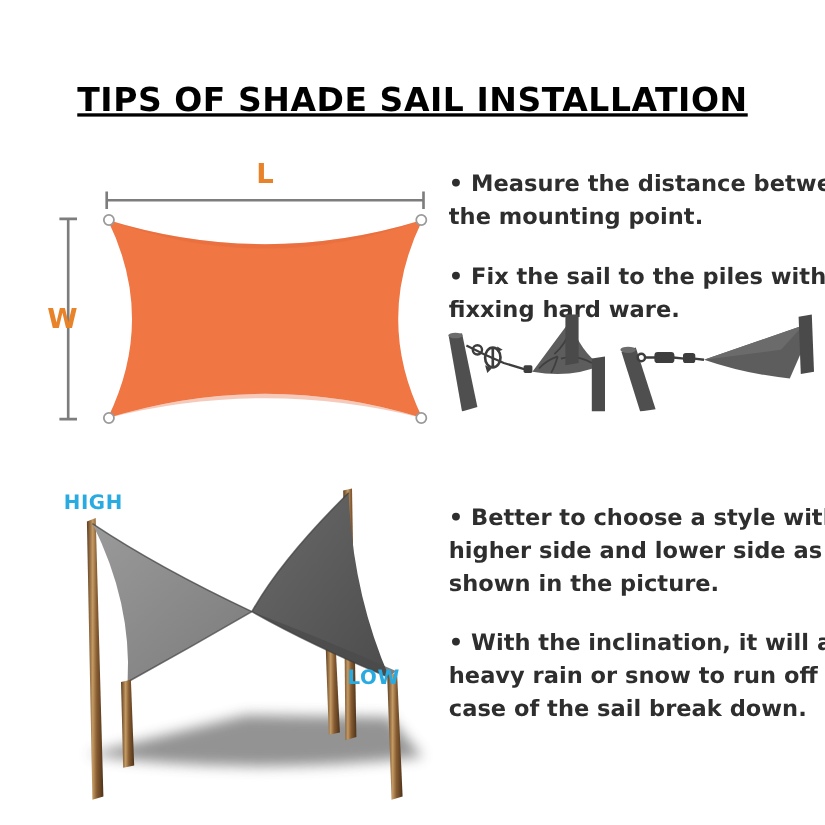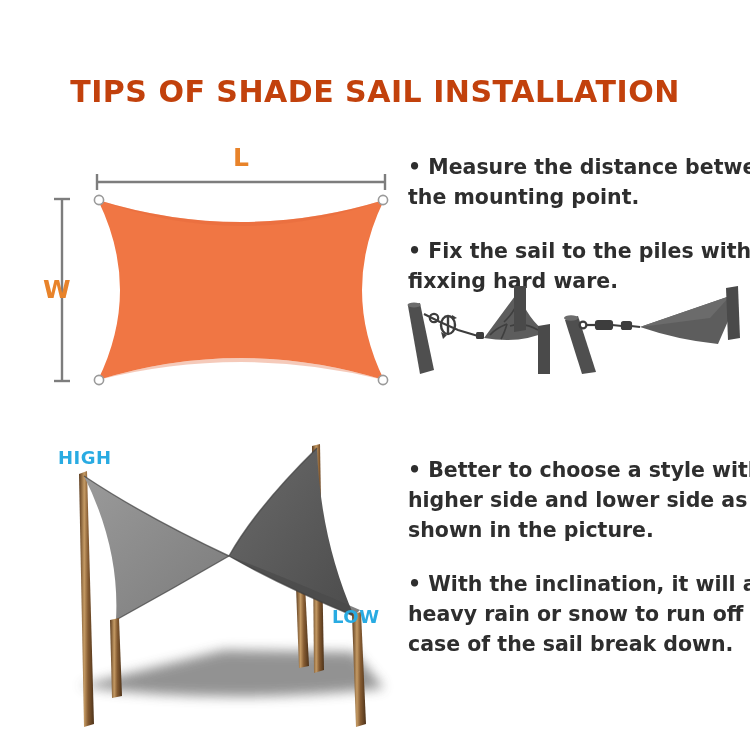--- a/index.html
+++ b/index.html
@@ -19,22 +19,23 @@
   
   #title {
     position: absolute;
     top: 74px;
     left: 0;
     width: 750px;
     text-align: center;
     font-size: 30px;
     font-weight: bold;
     letter-spacing: 0.5px;
-    color: #c2410c;
+    color: #000000;
     font-family: "DejaVu Sans", sans-serif;
+    text-decoration: underline;
   }
 
   
   #sail-panel {
     position: absolute;
     left: 36px;
     top: 140px;
     width: 370px;
     height: 260px;
   }
@@ -78,21 +79,21 @@
 
   .hl-label {
     position: absolute;
     font-family: "DejaVu Sans", sans-serif;
     font-weight: bold;
     font-size: 18px;
     color: #29abe2;
     letter-spacing: 0.5px;
   }
   #label-high { left: 58px; top: 447px; }
-  #label-low  { left: 316px; top: 606px; padding-left: 16px; }
+  #label-low  { left: 316px; top: 606px; }
 </style>
 </head>
 <body>
 
 <div id="page">
 
   <div id="title">TIPS OF SHADE SAIL INSTALLATION</div>
 
   <div id="sail-panel">
     <svg width="370" height="260" viewBox="0 0 370 260" xmlns="http://www.w3.org/2000/svg">

